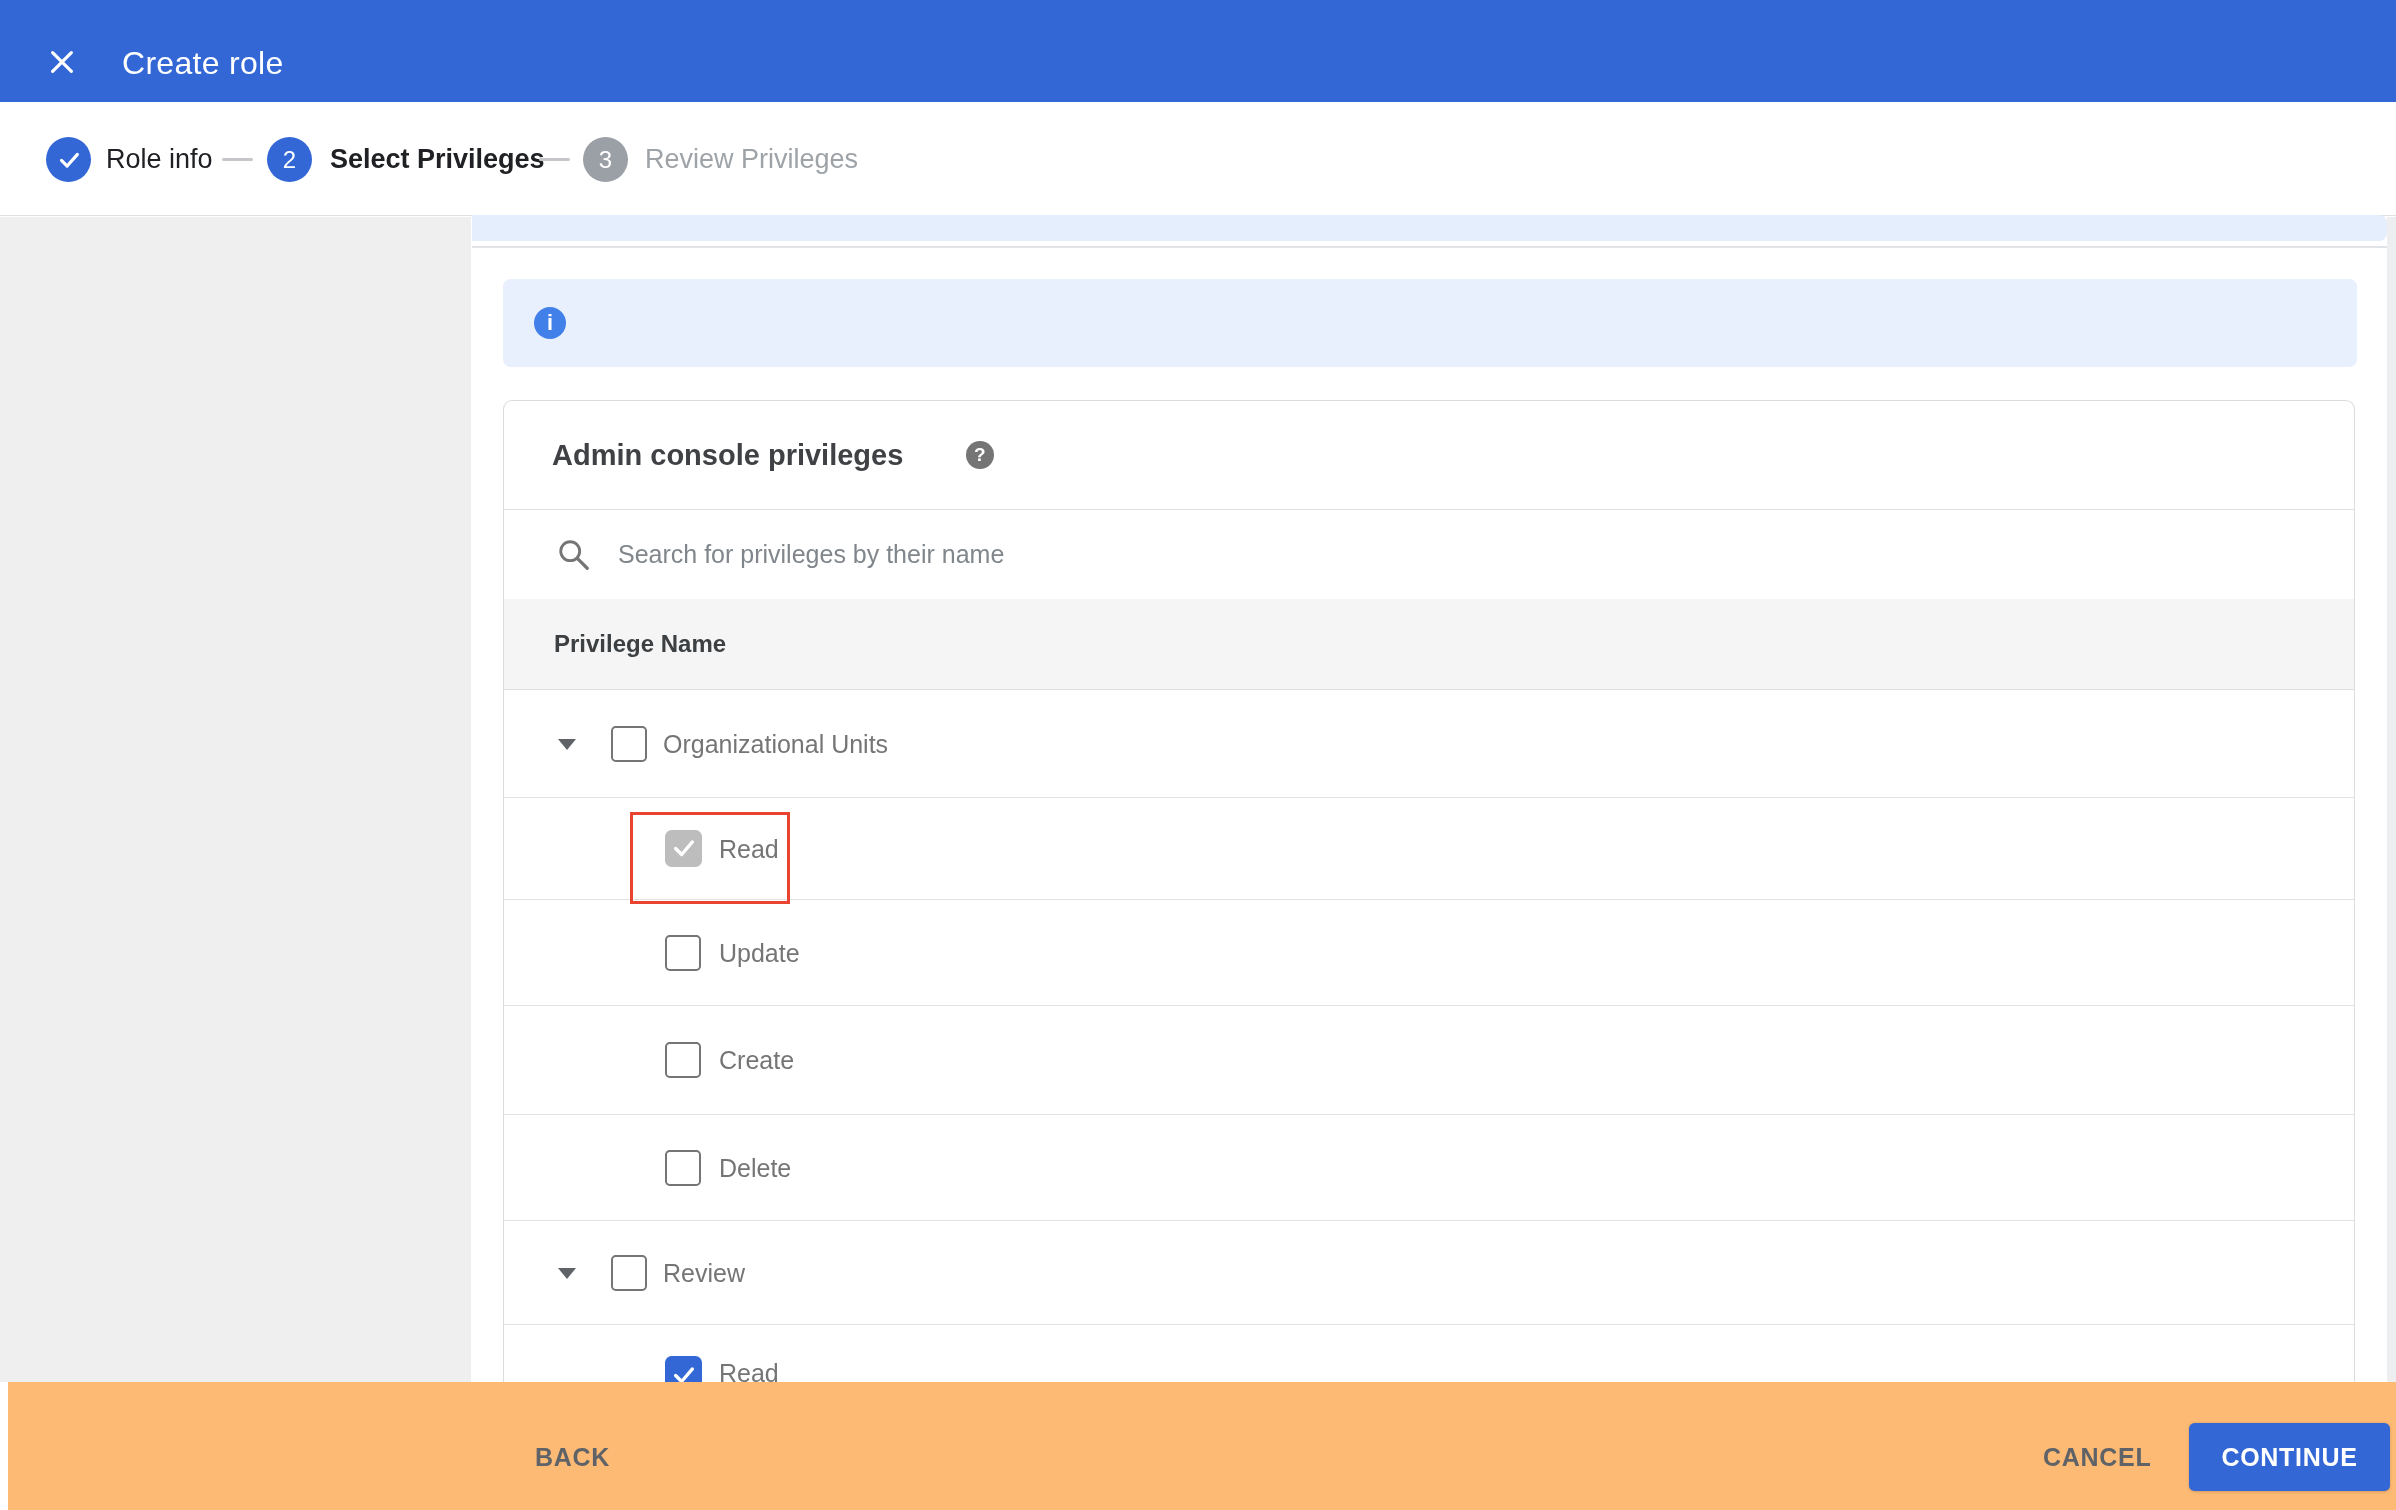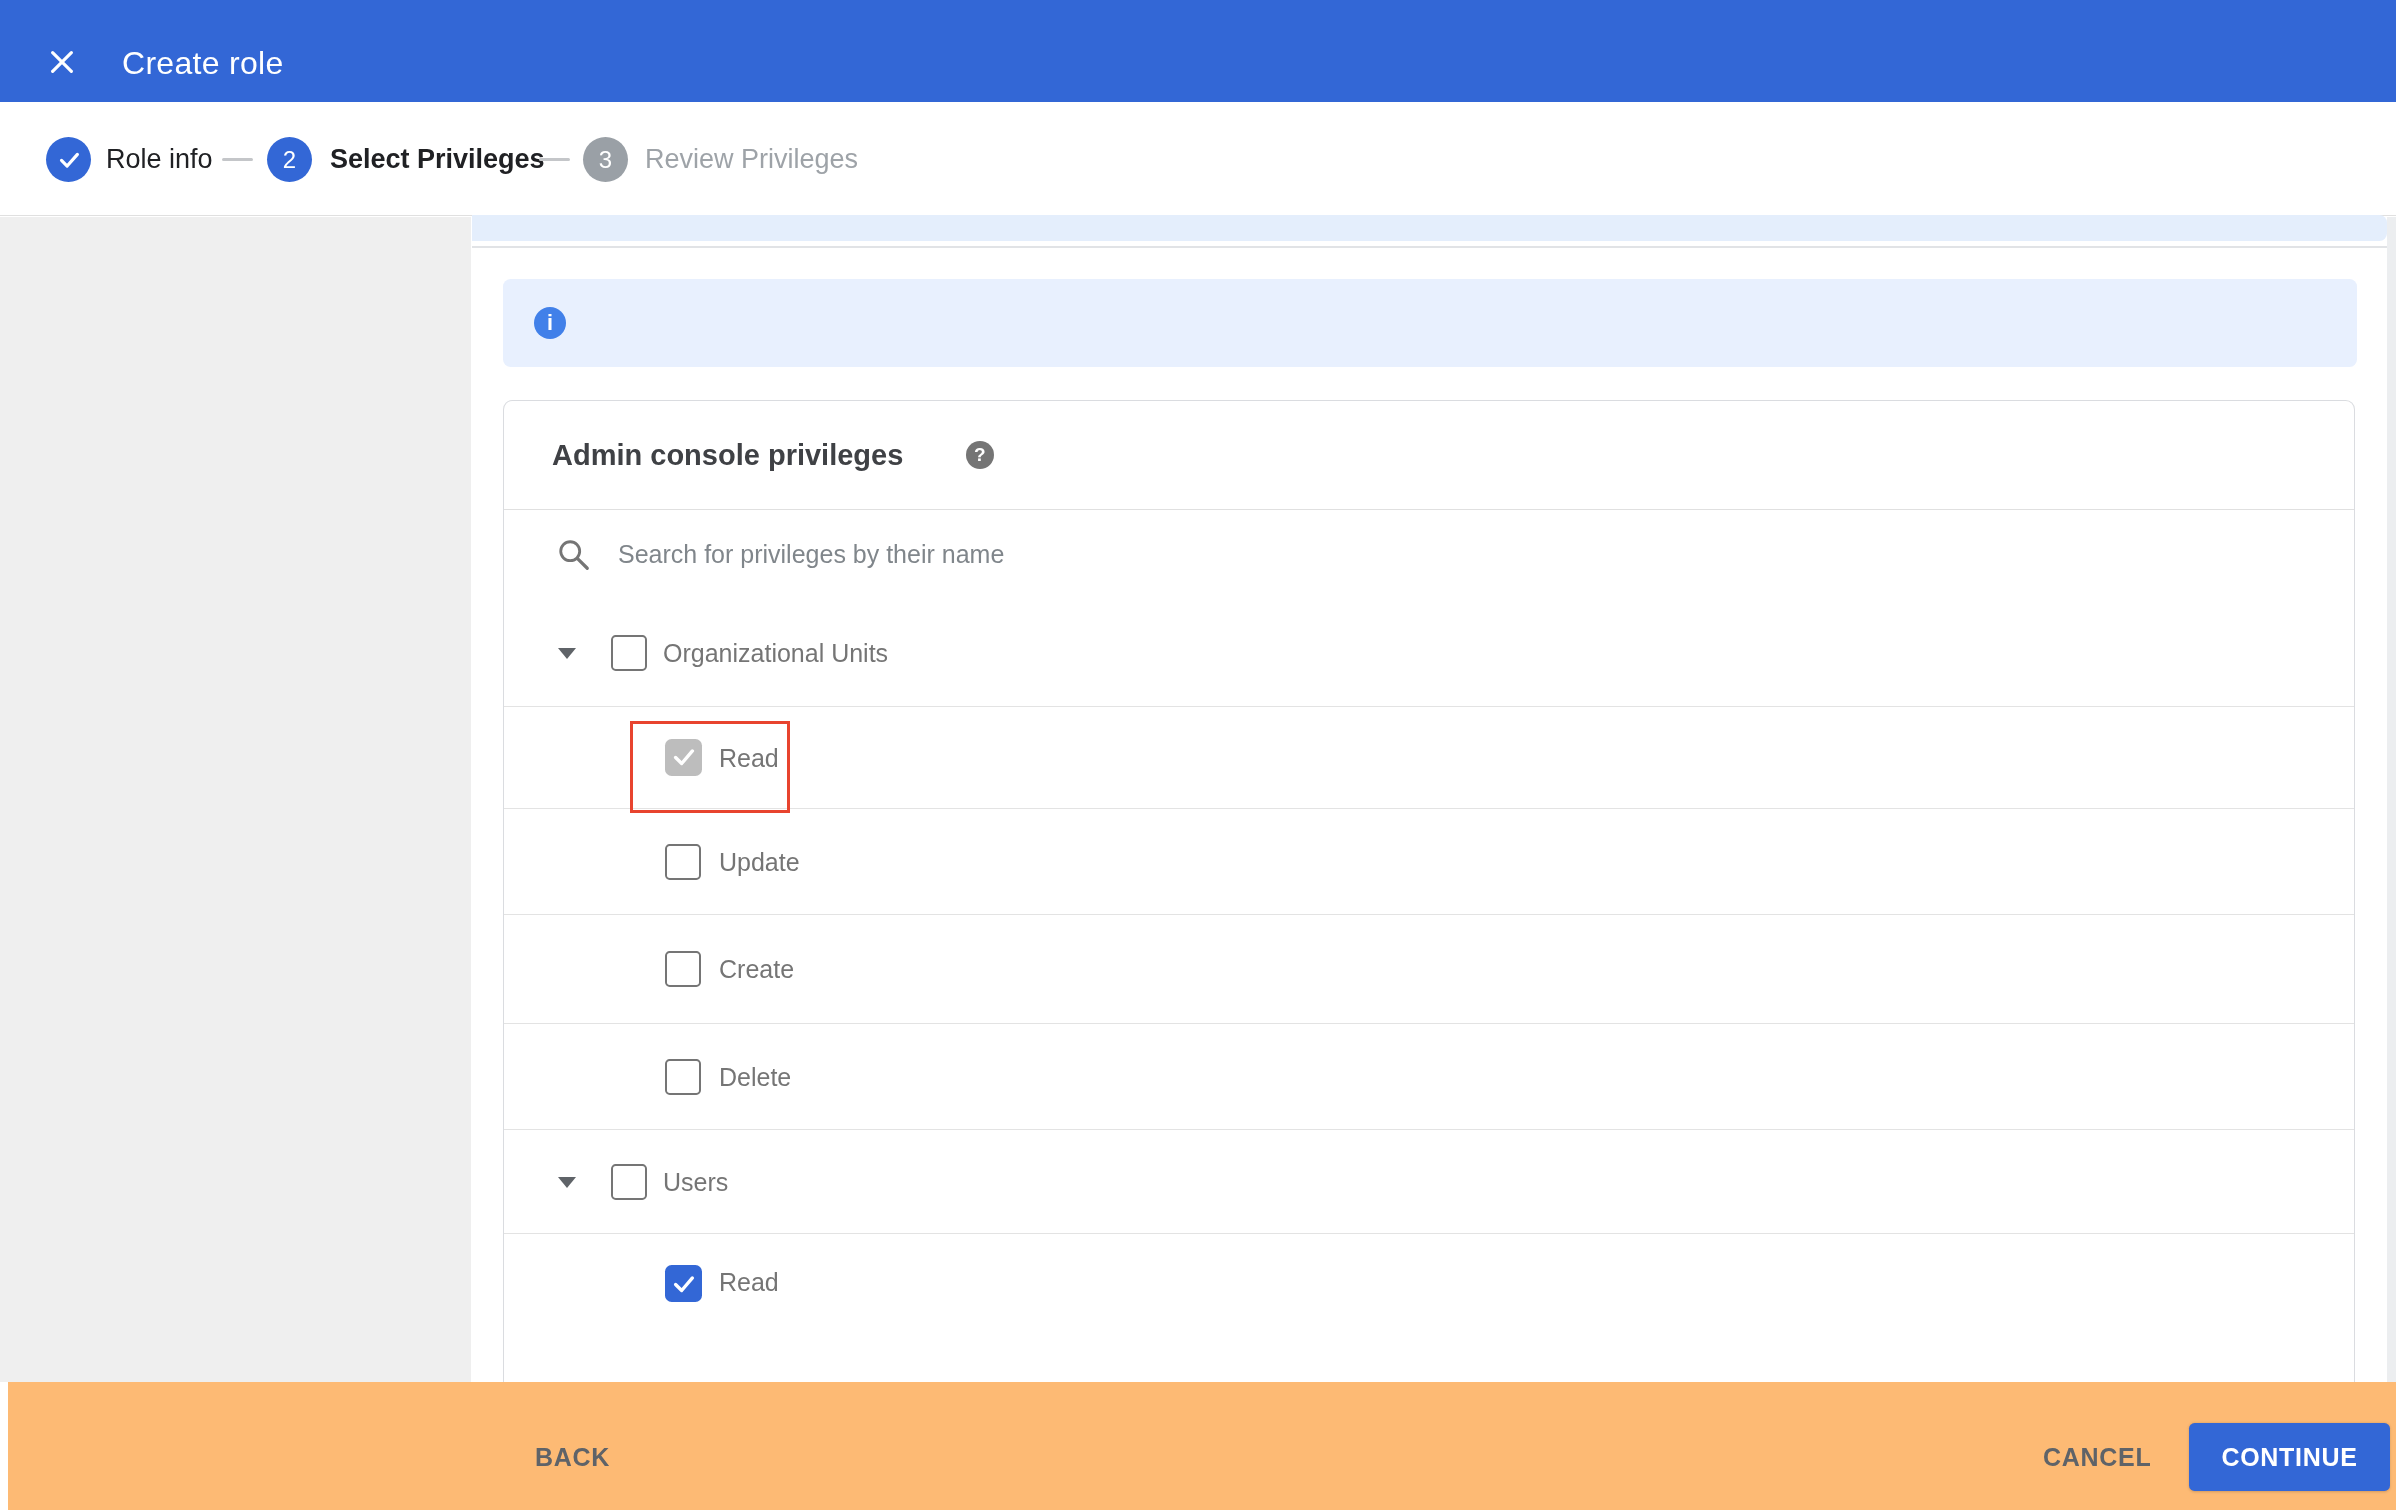--- a/index.html
+++ b/index.html
@@ -134,20 +134,21 @@
     </div>
 
     <div class="card-search">
       <svg width="36" height="36" viewBox="0 0 38 38">
         <circle cx="15" cy="15" r="10" fill="none" stroke="#757575" stroke-width="3"></circle>
         <line x1="23" y1="23" x2="33" y2="33" stroke="#757575" stroke-width="3.4" stroke-linecap="round"></line>
       </svg>
       <input class="search-input" type="text" placeholder="Search for privileges by their name" style="">
     </div>
 
+    <div class="card-colhead">Privilege Name</div>
 
     <div class="prow r1">
       <span class="tri"></span>
       <span class="cbox parent"></span>
       <span class="rlabel parent">Organizational Units</span>
     </div>
 
     <div class="prow r2">
       <span class="cbox child filled grey-filled">
         <svg width="28" height="28" viewBox="0 0 30 30">
@@ -169,21 +170,21 @@
     </div>
 
     <div class="prow r5">
       <span class="cbox child"></span>
       <span class="rlabel child">Delete</span>
     </div>
 
     <div class="prow r6">
       <span class="tri"></span>
       <span class="cbox parent"></span>
-      <span class="rlabel parent">Users</span>
+      <span class="rlabel parent">Review</span>
     </div>
 
     <div class="prow r7">
       <span class="cbox child filled blue-filled">
         <svg width="28" height="28" viewBox="0 0 30 30">
           <path d="M6 15.5 L12.5 22 L24 8.5" fill="none" stroke="#ffffff" stroke-width="3.6" stroke-linecap="round" stroke-linejoin="round"></path>
         </svg>
       </span>
       <span class="rlabel child">Read</span>
     </div>

